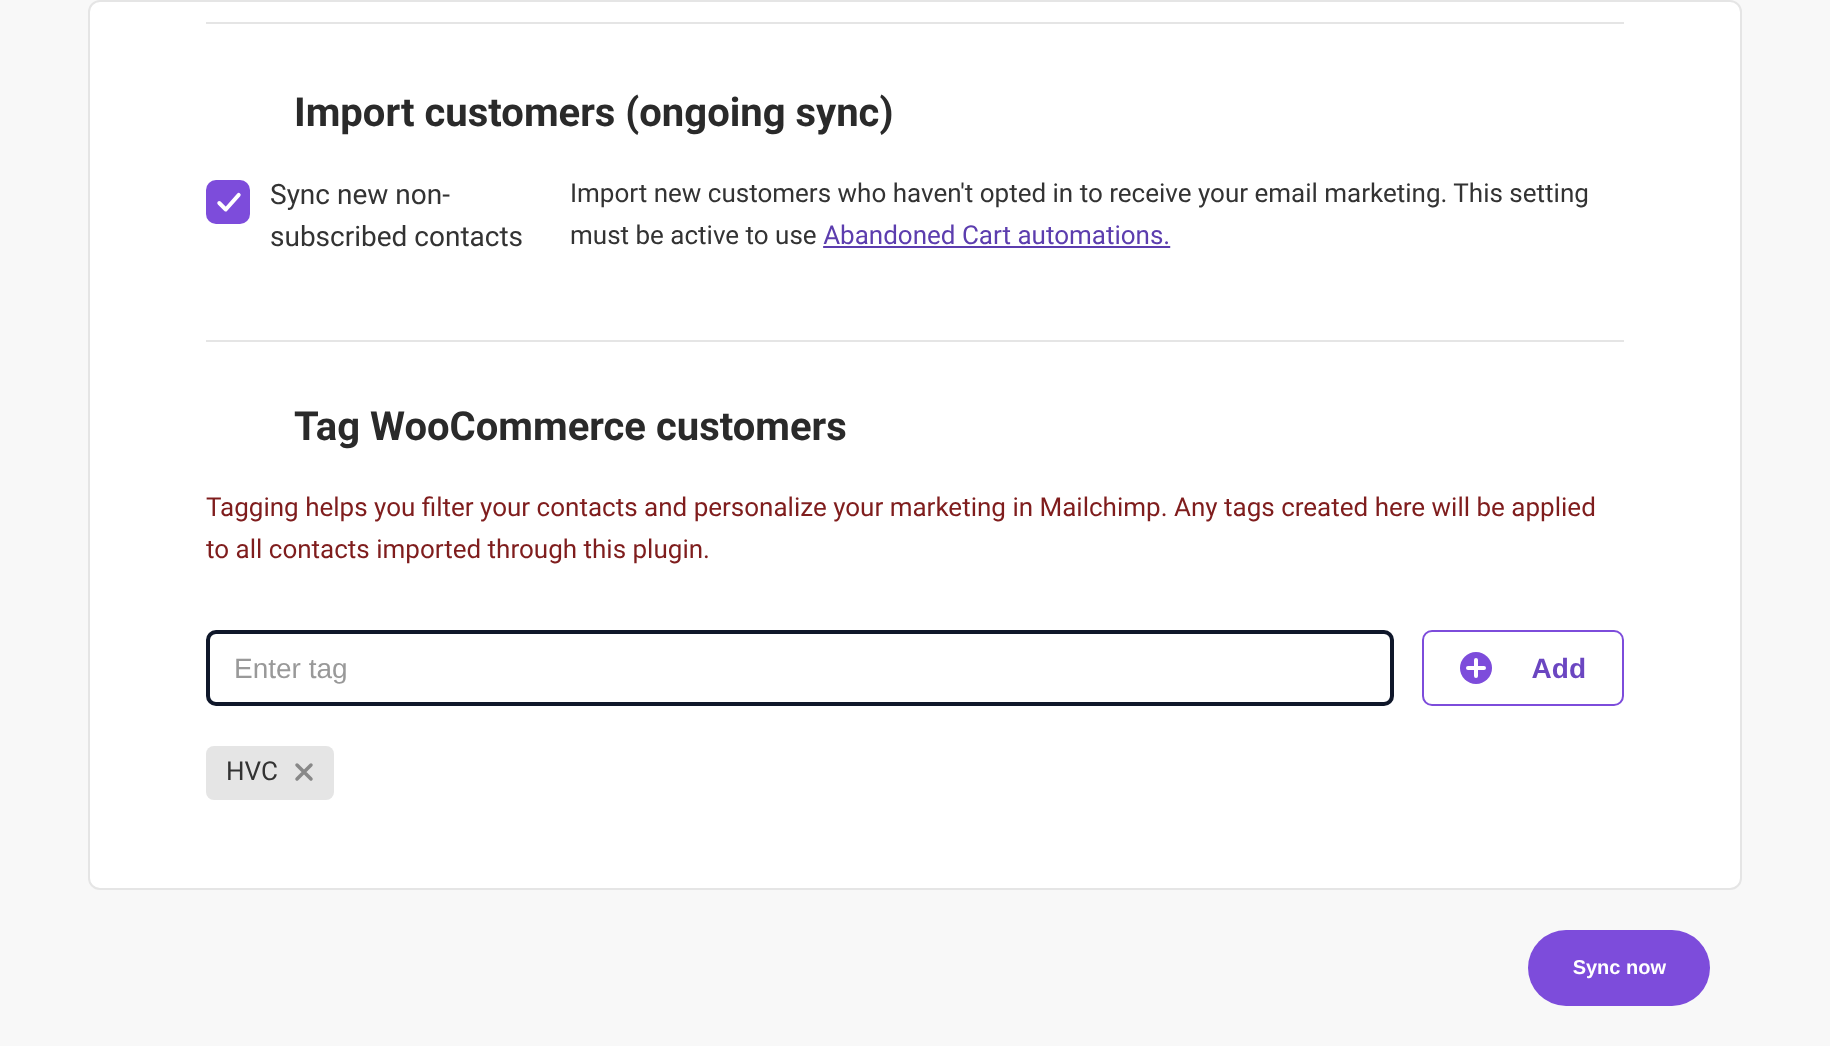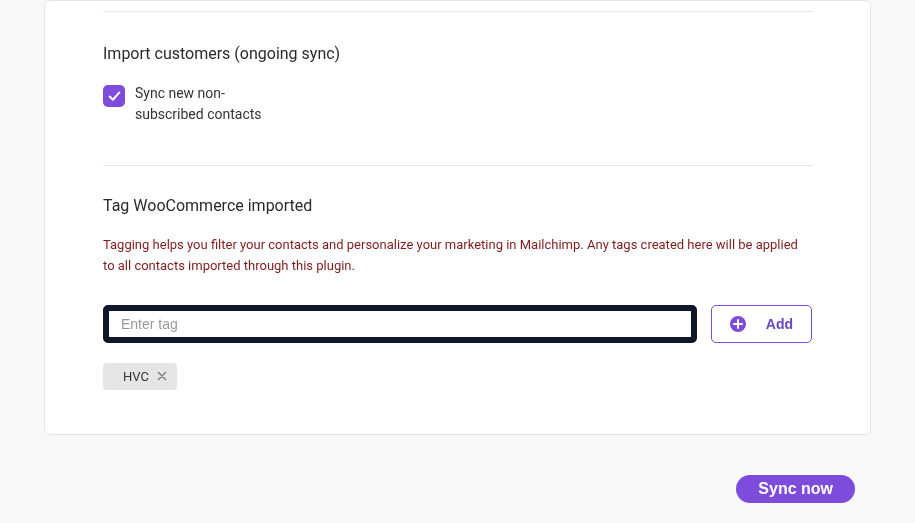--- a/index.html
+++ b/index.html
@@ -20,24 +20,25 @@
       padding: 0 58px 44px 58px;
     }
     .divider {
       border-top: 1px solid #e5e5e5;
       margin: 0;
     }
     .section {
       padding-top: 32px;
     }
     .section-title {
-      font-size: 16px;
-      font-weight: 400;
+      font-size: 20px;
+      font-weight: 700;
       color: #2a2a2a;
       margin-bottom: 20px;
+      margin-left: 44px;
     }
     .checkbox-row {
       display: flex;
       align-items: flex-start;
       gap: 10px;
     }
     .checkbox {
       width: 22px;
       height: 22px;
       background: #7d4cdb;
@@ -77,21 +78,21 @@
       margin-bottom: 28px;
     }
     .tag-input-row {
       display: flex;
       gap: 14px;
       margin-bottom: 20px;
     }
     .tag-input {
       flex: 1;
       height: 38px;
-      border: 6px solid #0f172a;
+      border: 2px solid #0f172a;
       border-radius: 5px;
       padding: 0 12px;
       font-size: 14px;
       color: #4c1d95;
     }
     .tag-input::placeholder {
       color: #999;
     }
     .add-button {
       height: 38px;
@@ -109,21 +110,21 @@
     }
     .add-button svg {
       width: 16px;
       height: 16px;
     }
     .tag-chip {
       display: inline-flex;
       align-items: center;
       background: #e5e5e5;
       border-radius: 4px;
-      padding: 6px 8px 6px 20px;
+      padding: 6px 8px 6px 10px;
       font-size: 13px;
       color: #333;
       gap: 6px;
     }
     .tag-chip .remove {
       cursor: pointer;
       color: #777;
       display: flex;
       align-items: center;
     }
@@ -132,23 +133,23 @@
       height: 14px;
     }
     .sync-button {
       position: absolute;
       right: 60px;
       bottom: 20px;
       background: #7d4cdb;
       color: #fff;
       border: none;
       border-radius: 22px;
-      height: 28px;
+      height: 38px;
       padding: 0 22px;
-      font-size: 16px;
+      font-size: 10px;
       font-weight: 700;
       cursor: pointer;
     }
     .spacer-top {
       height: 10px;
     }
     .section2 {
       padding-top: 30px;
       padding-bottom: 0;
     }
@@ -165,27 +166,30 @@
 
   <div class="section">
     <h3 class="section-title">Import customers (ongoing sync)</h3>
     <div class="checkbox-row">
       <div class="checkbox">
         <svg viewBox="0 0 16 16">
             <path d="M2 8 L6 12 L14 3" stroke="#fff" stroke-width="2.4" fill="none" stroke-linecap="round" stroke-linejoin="round"></path>
           </svg>
       </div>
       <div class="checkbox-label">Sync new non-subscribed contacts</div>
+      <div class="checkbox-desc">
+        <span>Import new customers who haven't opted in to receive your email marketing. This setting must be active to use </span><a href="#">Abandoned Cart automations.</a>
+      </div>
     </div>
   </div>
 
   <div class="divider divider2"></div>
 
   <div class="section section2">
-    <h3 class="section-title">Tag WooCommerce imported</h3>
+    <h3 class="section-title">Tag WooCommerce customers</h3>
     <p class="section-desc">Tagging helps you filter your contacts and personalize your marketing in Mailchimp. Any tags created here will be applied to all contacts imported through this plugin.</p>
     <div class="tag-input-row">
       <input type="text" class="tag-input" placeholder="Enter tag" style="">
       <button class="add-button">
         <svg viewBox="0 0 16 16">
           <circle cx="8" cy="8" r="8" fill="#7d4cdb"></circle>
           <path d="M8 4 V12 M4 8 H12" stroke="#fff" stroke-width="2" stroke-linecap="round"></path>
         </svg>
         <span>Add</span>
       </button>

